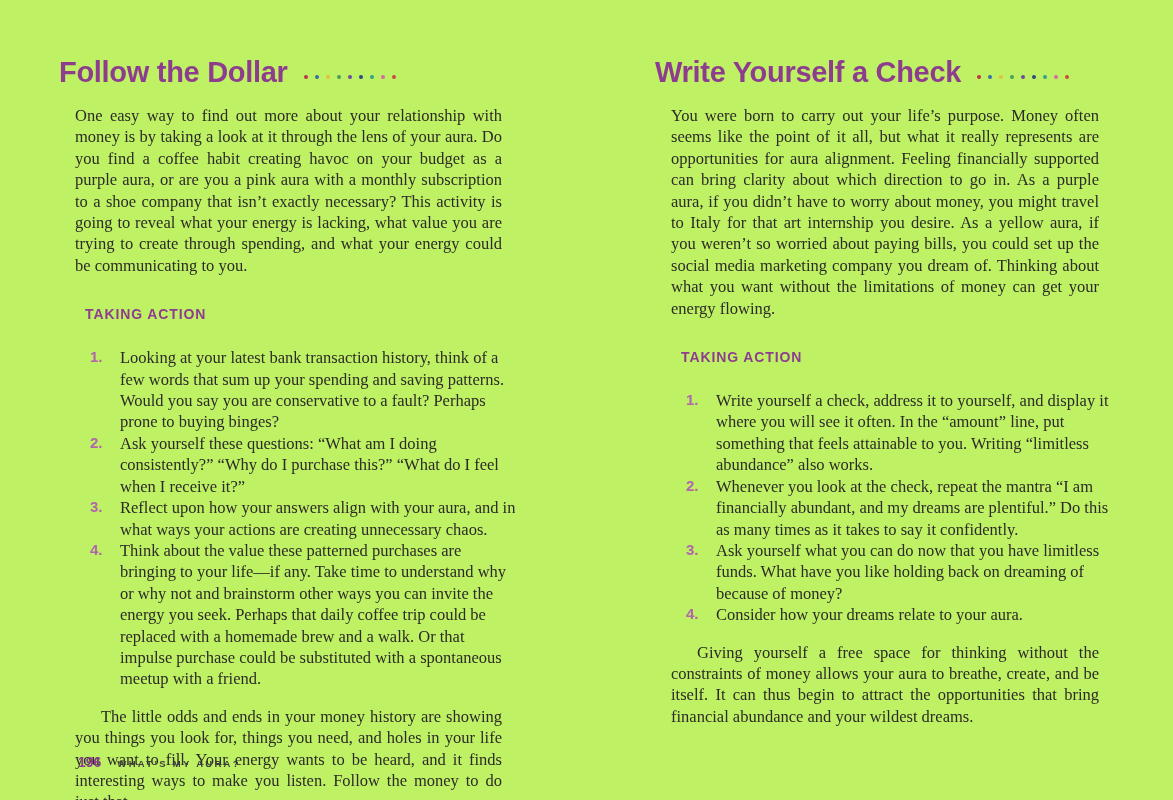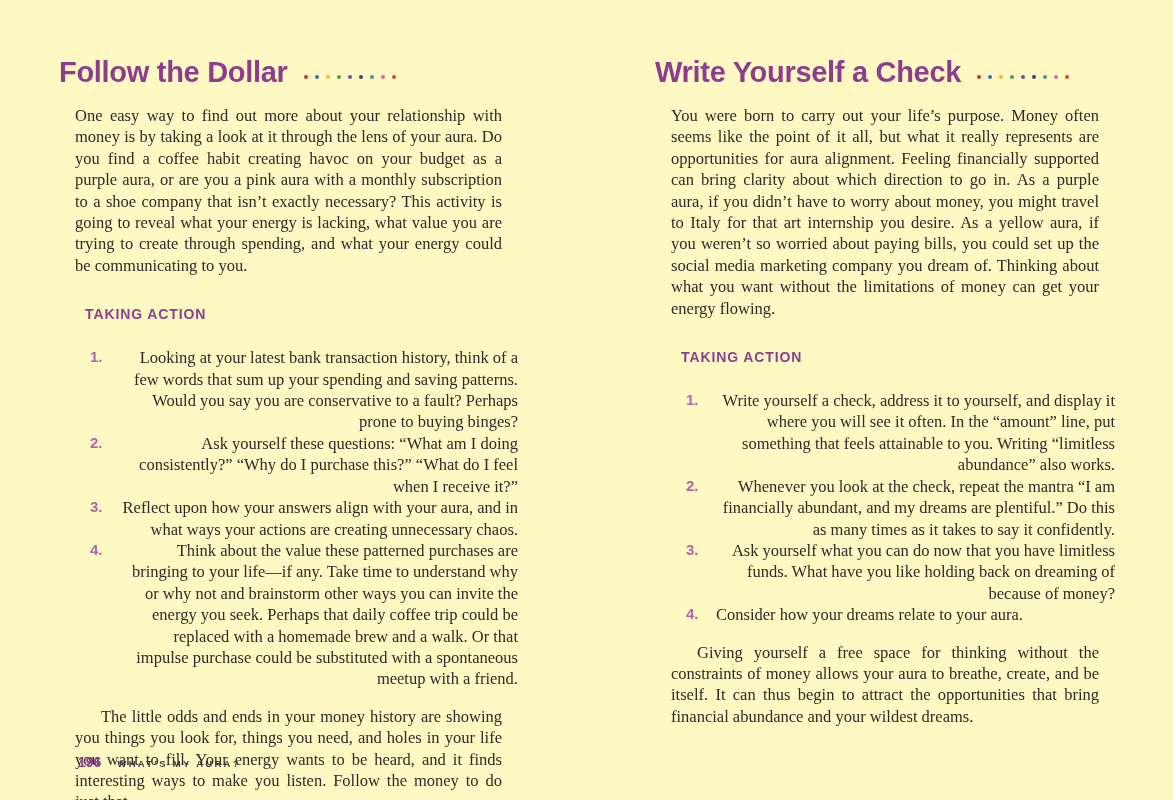--- a/index.html
+++ b/index.html
@@ -1,17 +1,17 @@
 <!DOCTYPE html>
 <html><head>
 <meta charset="utf-8">
 <style>
   html, body { margin:0; padding:0; background:#ffffff; }
   .spread {
-    position:relative; width:1173px; height:800px; background:#fef9c3;
+    position:relative; width:1173px; height:800px; background:#bef264;
     font-family:"Liberation Serif", serif; color:#2d2a27; overflow:hidden;
   }
   .page { position:absolute; top:0; height:800px; }
   .page-left  { left:59px;  width:459px; }
   .page-right { left:655px; width:460px; }
 
   .heading-row { display:flex; align-items:center; gap:16px; margin-top:56px; }
   .chapter-heading {
     font-family:"Liberation Sans", sans-serif; font-weight:bold;
     font-size:29px; letter-spacing:-0.3px; color:#8e3d8e; margin:0; white-space:nowrap;
@@ -27,21 +27,21 @@
     font-family:"Liberation Sans", sans-serif; font-size:14px; font-weight:bold;
     color:#8e3d8e; letter-spacing:0.9px; margin:30px 0 0 26px;
   }
 
   .action-list { margin:25px 0 0 31px; }
   .action-item { display:flex; }
   .item-num {
     font-family:"Liberation Sans", sans-serif; font-weight:bold; color:#b264ac;
     font-size:15px; width:30px; flex-shrink:0; padding-top:1px;
   }
-  .item-text { font-size:16.5px; line-height:21.4px; text-align:right; }
+  .item-text { font-size:16.5px; line-height:21.4px; text-align:left; }
 
   .page-footer {
     position:absolute; bottom:30px; width:100%;
     font-family:"Liberation Sans", sans-serif;
     display:flex; align-items:baseline; gap:16px;margin-left:19px;
   }
   .page-footer.align-right { justify-content:flex-end; }
   .page-num { color:#8e3d8e; font-weight:bold; font-size:14px; }
   .footer-label {
     font-size:9.5px; font-weight:bold; letter-spacing:2.3px; color:#3b3b3b;text-align:center;

